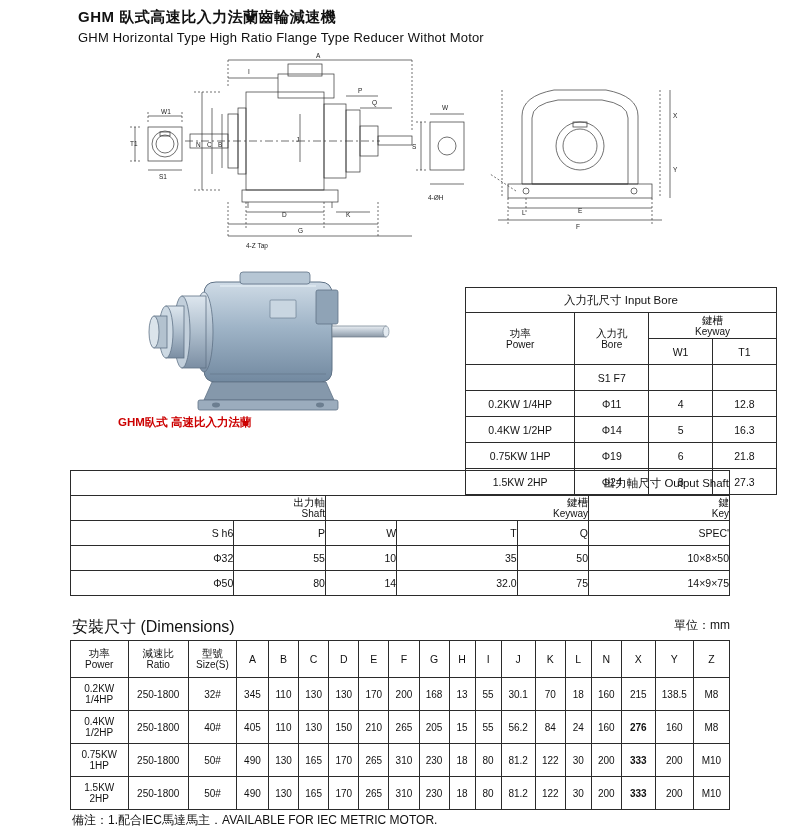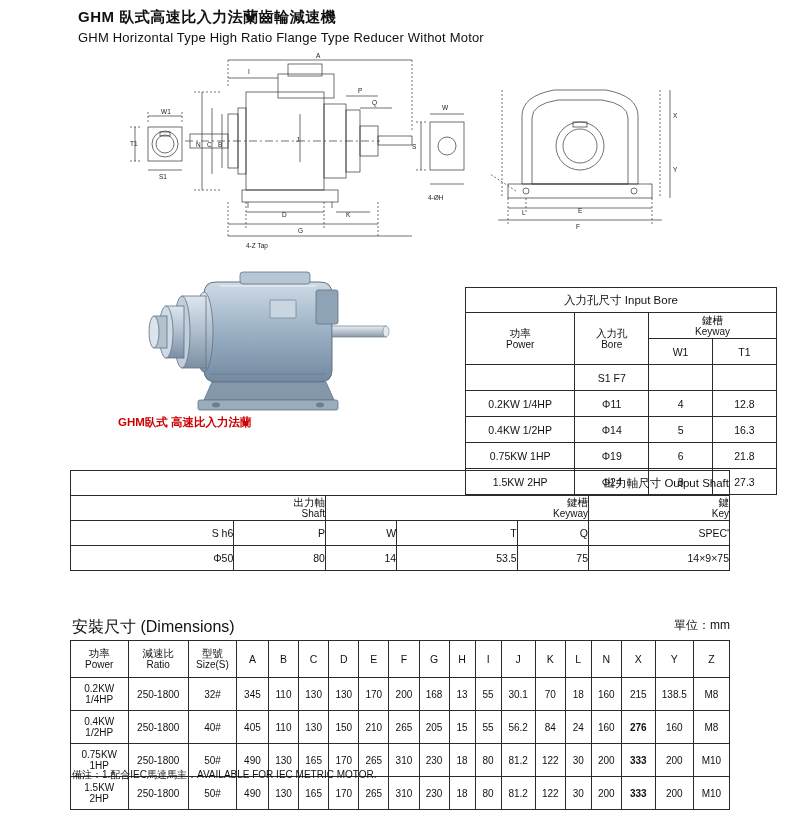--- a/index.html
+++ b/index.html
@@ -67,21 +67,21 @@
   
   .tbl-dim{
     position:absolute;left:70px;top:640px;width:660px;
   }
   .tbl-dim td{height:22px;font-size:10px;}
   .tbl-dim .hdrrow td{height:36px;font-size:10.5px;}
   .tbl-dim .c-first{height:32px;}
   .bold{font-weight:bold;}
 
   .footnote{
-    position:absolute;left:72px;top:768px;font-size:10px;text-align:center;
+    position:absolute;left:72px;top:812px;font-size:12px;text-align:center;
   }
 
   .two-line{line-height:1.15;}
   .sub{font-size:10px;}
 </style>
 </head>
 <body>
 
 <div class="page">
 
@@ -346,24 +346,32 @@
     </tr>
     <tr>
       <td>S    h6</td>
       <td>P</td>
       <td>W</td>
       <td>T</td>
       <td>Q</td>
       <td>SPEC'</td>
     </tr>
     <tr>
+      <td>Φ32</td>
+      <td>55</td>
+      <td>10</td>
+      <td>35</td>
+      <td>50</td>
+      <td>10×8×50</td>
+    </tr>
+    <tr>
       <td>Φ50</td>
       <td>80</td>
       <td>14</td>
-      <td>53.5</td>
+      <td>32.0</td>
       <td>75</td>
       <td>14×9×75</td>
     </tr>
   </tbody>
     </table>
 
   <div class="dim-title">安裝尺寸 (Dimensions)</div>
   <div class="dim-unit">單位：mm</div>
 
   <table class="tbl-dim">

